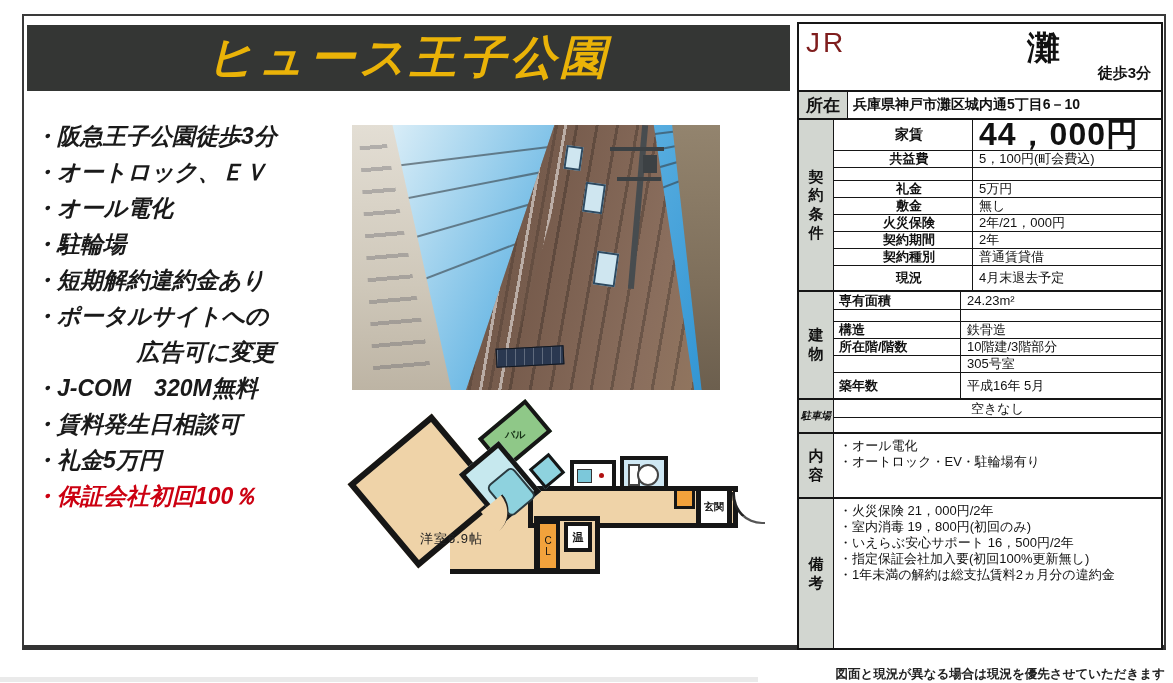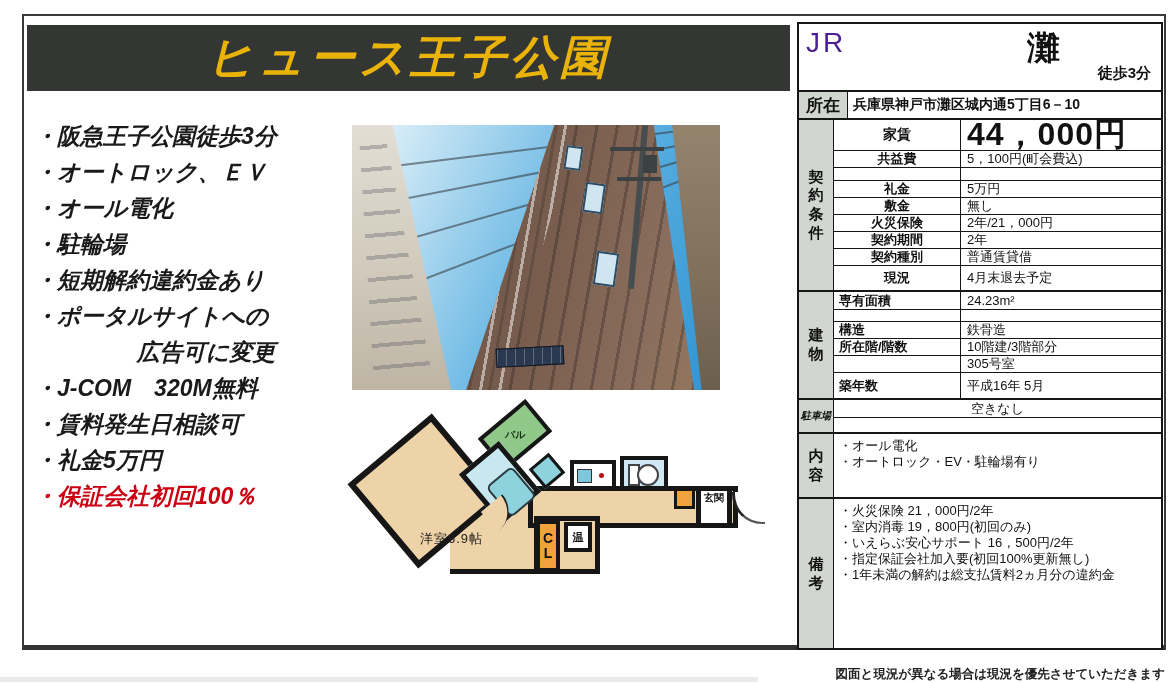--- a/index.html
+++ b/index.html
@@ -119,52 +119,52 @@
   .fp-toilet{
     position:absolute;left:262px;top:48px;width:48px;height:34px;
     background:#cfe8f4;border:4px solid #161616;box-sizing:border-box;
   }
   .fp-toilet .bowl{position:absolute;right:5px;top:4px;width:18px;height:18px;background:#fff;border:2px solid #444;border-radius:50%;}
   .fp-toilet .tank{position:absolute;left:4px;top:4px;width:8px;height:18px;background:#fff;border:2px solid #444;}
   .fp-washer{position:absolute;left:316px;top:80px;width:15px;height:15px;background:#f2a23c;border:3px solid #161616;}
   .fp-genkan{
     position:absolute;left:338px;top:78px;width:36px;height:42px;
     background:#fff;border:5px solid #161616;box-sizing:border-box;
-    display:flex;align-items:flex-start;justify-content:center;
+    display:flex;align-items:center;justify-content:center;
   }
   .fp-genkan span{font-size:10px;font-weight:bold;}
   .fp-door-out{
     position:absolute;left:374px;top:84px;width:30px;height:30px;background:#fff;
     border-left:3px solid #222;border-bottom:2px solid #555;border-radius:0 0 0 30px;
   }
   .fp-door-hall{
     position:absolute;left:128px;top:92px;width:26px;height:26px;background:#efd3a8;
     border-right:2px solid #222;border-radius:0 0 26px 0;transform:rotate(-40deg);
   }
   .fp-cl{
     position:absolute;left:178px;top:112px;width:24px;height:52px;
     background:#f2a23c;border:4px solid #161616;box-sizing:border-box;
     display:flex;align-items:center;justify-content:center;
   }
-  .fp-cl span{font-size:14px;font-weight:bold;width:10px;word-break:break-all;line-height:1.1;text-align:center;}
+  .fp-cl span{font-size:10px;font-weight:normal;width:10px;word-break:break-all;line-height:1.1;text-align:center;}
   .fp-onsui{
     position:absolute;left:206px;top:114px;width:28px;height:30px;
     background:#fff;border:4px solid #161616;box-sizing:border-box;
     display:flex;align-items:center;justify-content:center;
   }
   .fp-onsui span{font-size:11px;font-weight:bold;}
   .fp-room-label{position:absolute;left:62px;top:122px;font-size:13px;color:#222;letter-spacing:1px;}
   
   .proptable{
     position:absolute;left:797px;top:22px;width:366px;height:628px;
     border:2px solid #161616;box-sizing:border-box;background:#fff;
     display:flex;flex-direction:column;font-size:13px;
   }
   .t-header{position:relative;flex:0 0 66px;}
-  .t-rail{position:absolute;left:7px;top:3px;font-size:28px;letter-spacing:3px;color:#4c1d95;}
+  .t-rail{position:absolute;left:7px;top:3px;font-size:28px;letter-spacing:3px;color:#7f1d1d;}
   .t-station{position:absolute;left:228px;top:2px;font-size:33px;font-weight:bold;}
   .t-walk{position:absolute;right:10px;top:40px;font-size:15px;font-weight:bold;}
   .sec{display:flex;border-top:2px solid #161616;box-sizing:border-box;min-height:0;}
   .sec-location{flex:0 0 28px;}
   .sec-contract{flex:0 0 172px;}
   .sec-building{flex:0 0 108px;}
   .sec-parking{flex:0 0 34px;}
   .sec-contents{flex:0 0 65px;}
   .sec-remarks{flex:1 1 auto;}
   .sec-label{
@@ -178,21 +178,21 @@
     flex:0 0 48px;background:#d2d6d0;border-right:1px solid #161616;
     display:flex;align-items:center;justify-content:center;font-weight:bold;font-size:17px;
   }
   .loc-value{flex:1;display:flex;align-items:center;padding-left:5px;font-weight:bold;font-size:14px;}
   .sec-rows{flex:1;display:flex;flex-direction:column;min-width:0;}
   .trow{display:flex;box-sizing:border-box;min-height:0;}
   .trow + .trow{border-top:1px solid #161616;}
   .r28{flex:0 0 30px;} .r17{flex:0 0 17px;} .r13{flex:0 0 13px;} .r12{flex:0 0 12px;} .rf{flex:1 1 auto;}
   .fl{
     flex:0 0 126px;border-right:1px solid #161616;display:flex;align-items:center;
-    justify-content:center;font-weight:bold;font-size:13px;
+    justify-content:center;font-weight:bold;font-size:13px;padding-left:12px;
   }
   .fl-left{justify-content:flex-start;padding-left:5px;flex:0 0 121px;}
   .fv{flex:1;display:flex;align-items:center;padding-left:6px;font-size:13px;}
   .trow.big .fv{font-size:32px;font-weight:bold;letter-spacing:1px;}
   .trow.big .fl{font-size:14px;}
   .center-val{flex:1;display:flex;align-items:center;justify-content:center;font-size:13px;}
   .sec-body{flex:1;padding:4px 5px;font-size:13px;line-height:16px;}
   .sec-body div{min-height:8px;}
   
   .disclaimer{

